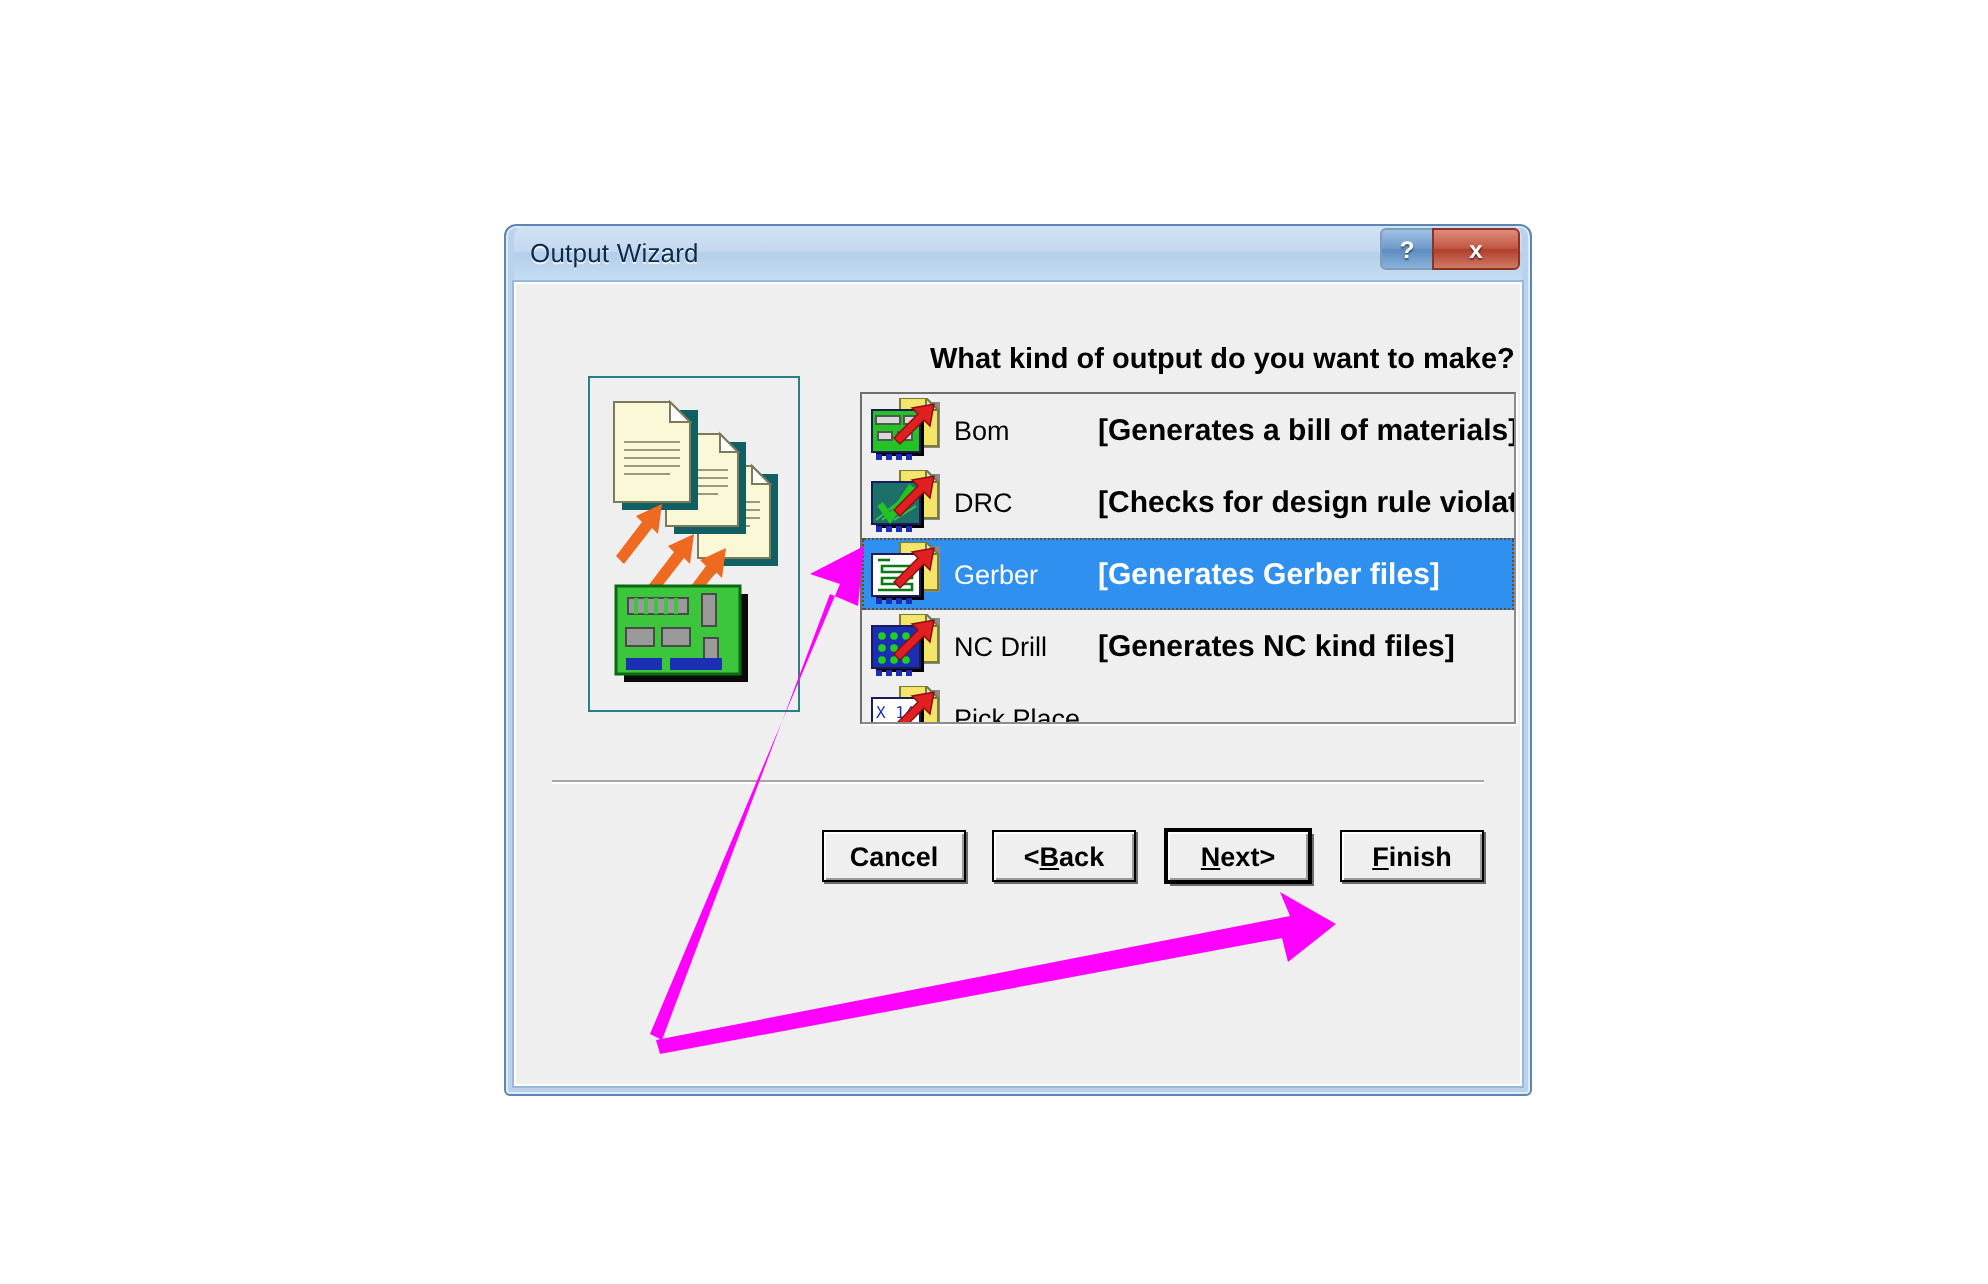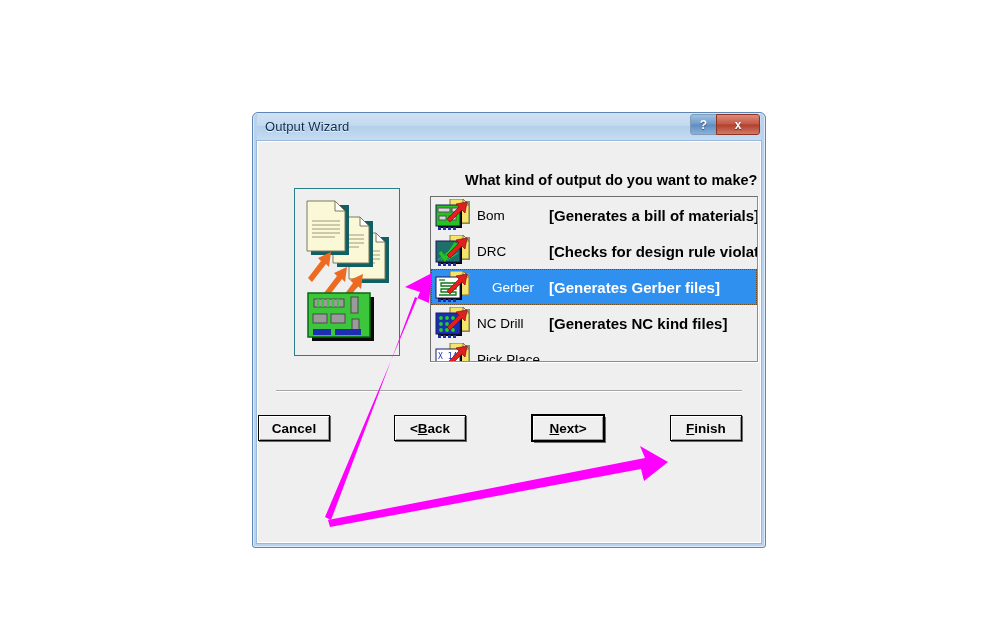--- a/index.html
+++ b/index.html
@@ -96,32 +96,32 @@
   .row-icon{width:38px;height:32px;flex:0 0 38px;position:relative;}
   .row-icon svg{position:absolute;left:0;top:0;}
   .row-name{
     width:72px;flex:0 0 72px;font-size:13.5px;font-weight:normal;color:#000;
     margin-left:4px;white-space:nowrap;overflow:hidden;
   }
   .row-desc{
     font-size:15px;font-weight:bold;color:#000;white-space:nowrap;
   }
   .list-row.selected .row-name,
-  .list-row.selected .row-desc{color:#ffffff;text-align:center;}
+  .list-row.selected .row-desc{color:#ffffff;}
 
   
   #separator{
     position:absolute;left:18px;right:18px;top:248px;height:1px;
     background:#a6a6a6;border-bottom:1px solid #ffffff;
   }
 
   
   #buttonbar{
     position:absolute;left:0;right:0;top:272px;height:28px;
-    display:flex;justify-content:space-between;align-items:center;
+    display:flex;justify-content:flex-end;align-items:center;
     padding-right:18px;box-sizing:border-box;gap:13px;
   }
   .dlg-btn{
     width:72px;height:26px;
     background:#efefef;
     border:1px solid #000;
     box-shadow:inset 1px 1px 0 #ffffff, inset -1px -1px 0 #9a9a9a, 1px 1px 0 #6a6a6a;
     font-family:"Liberation Sans", sans-serif;
     font-size:13.5px;font-weight:bold;color:#000;
     display:flex;align-items:center;justify-content:center;

